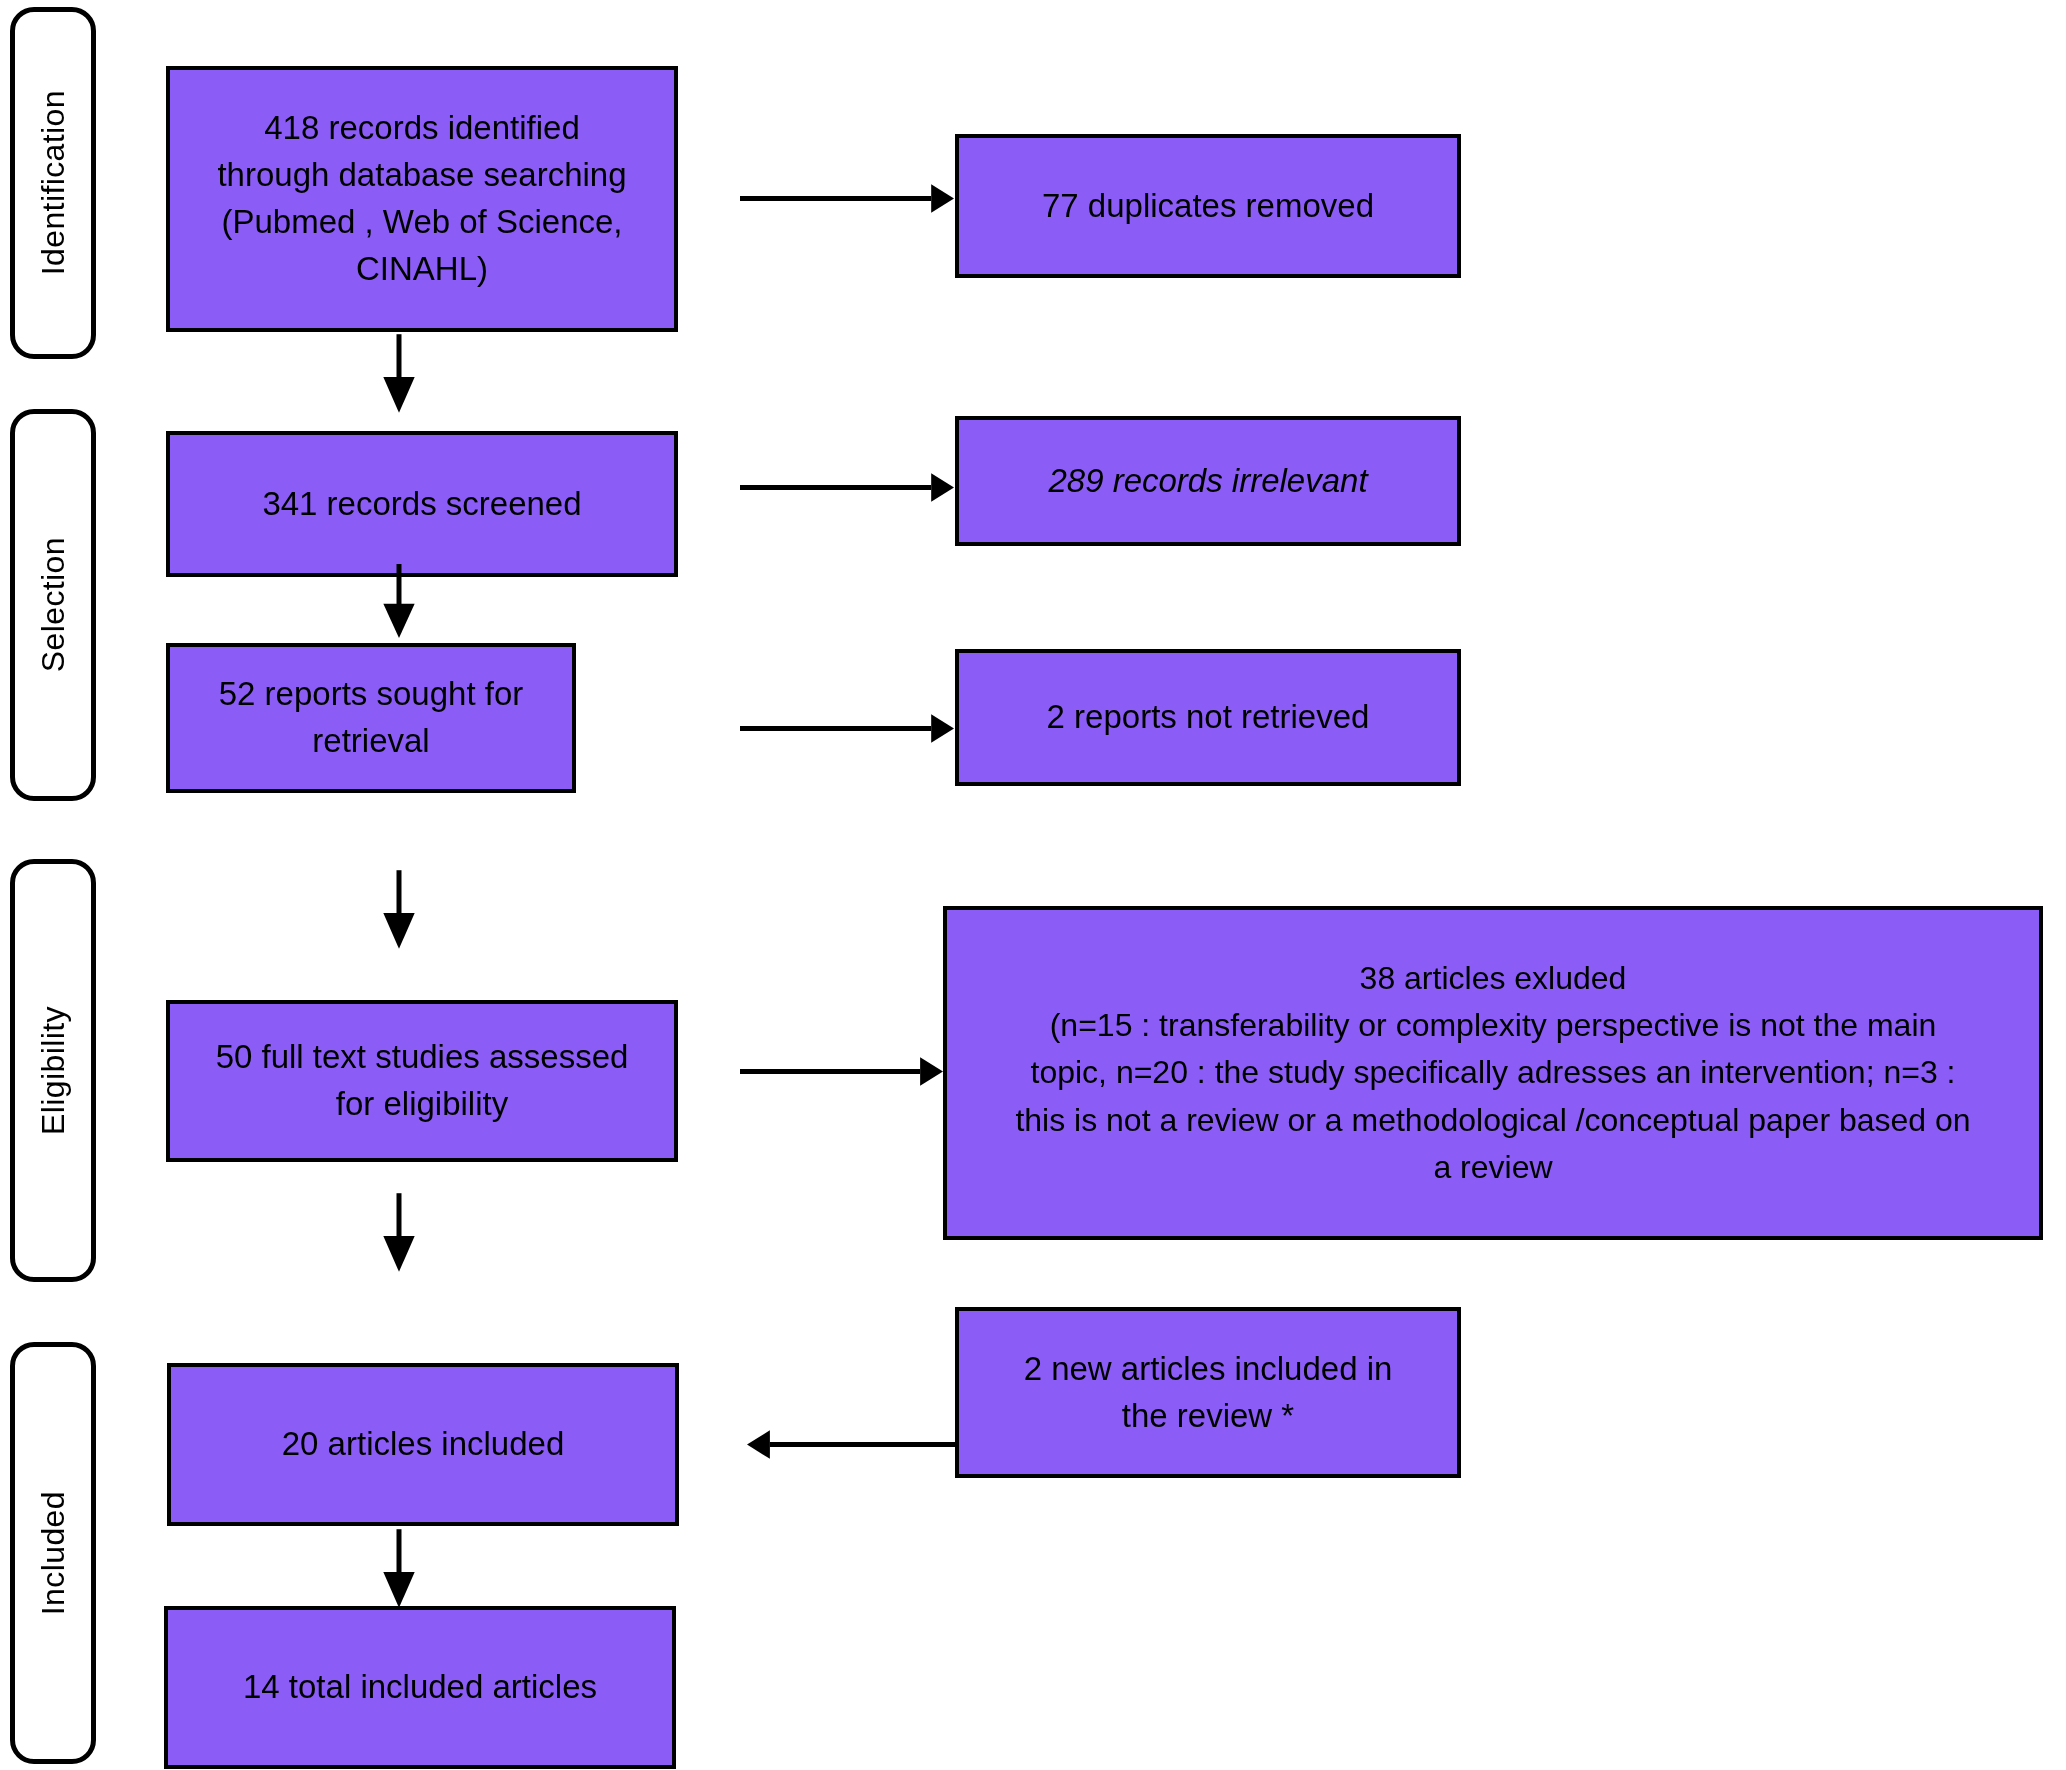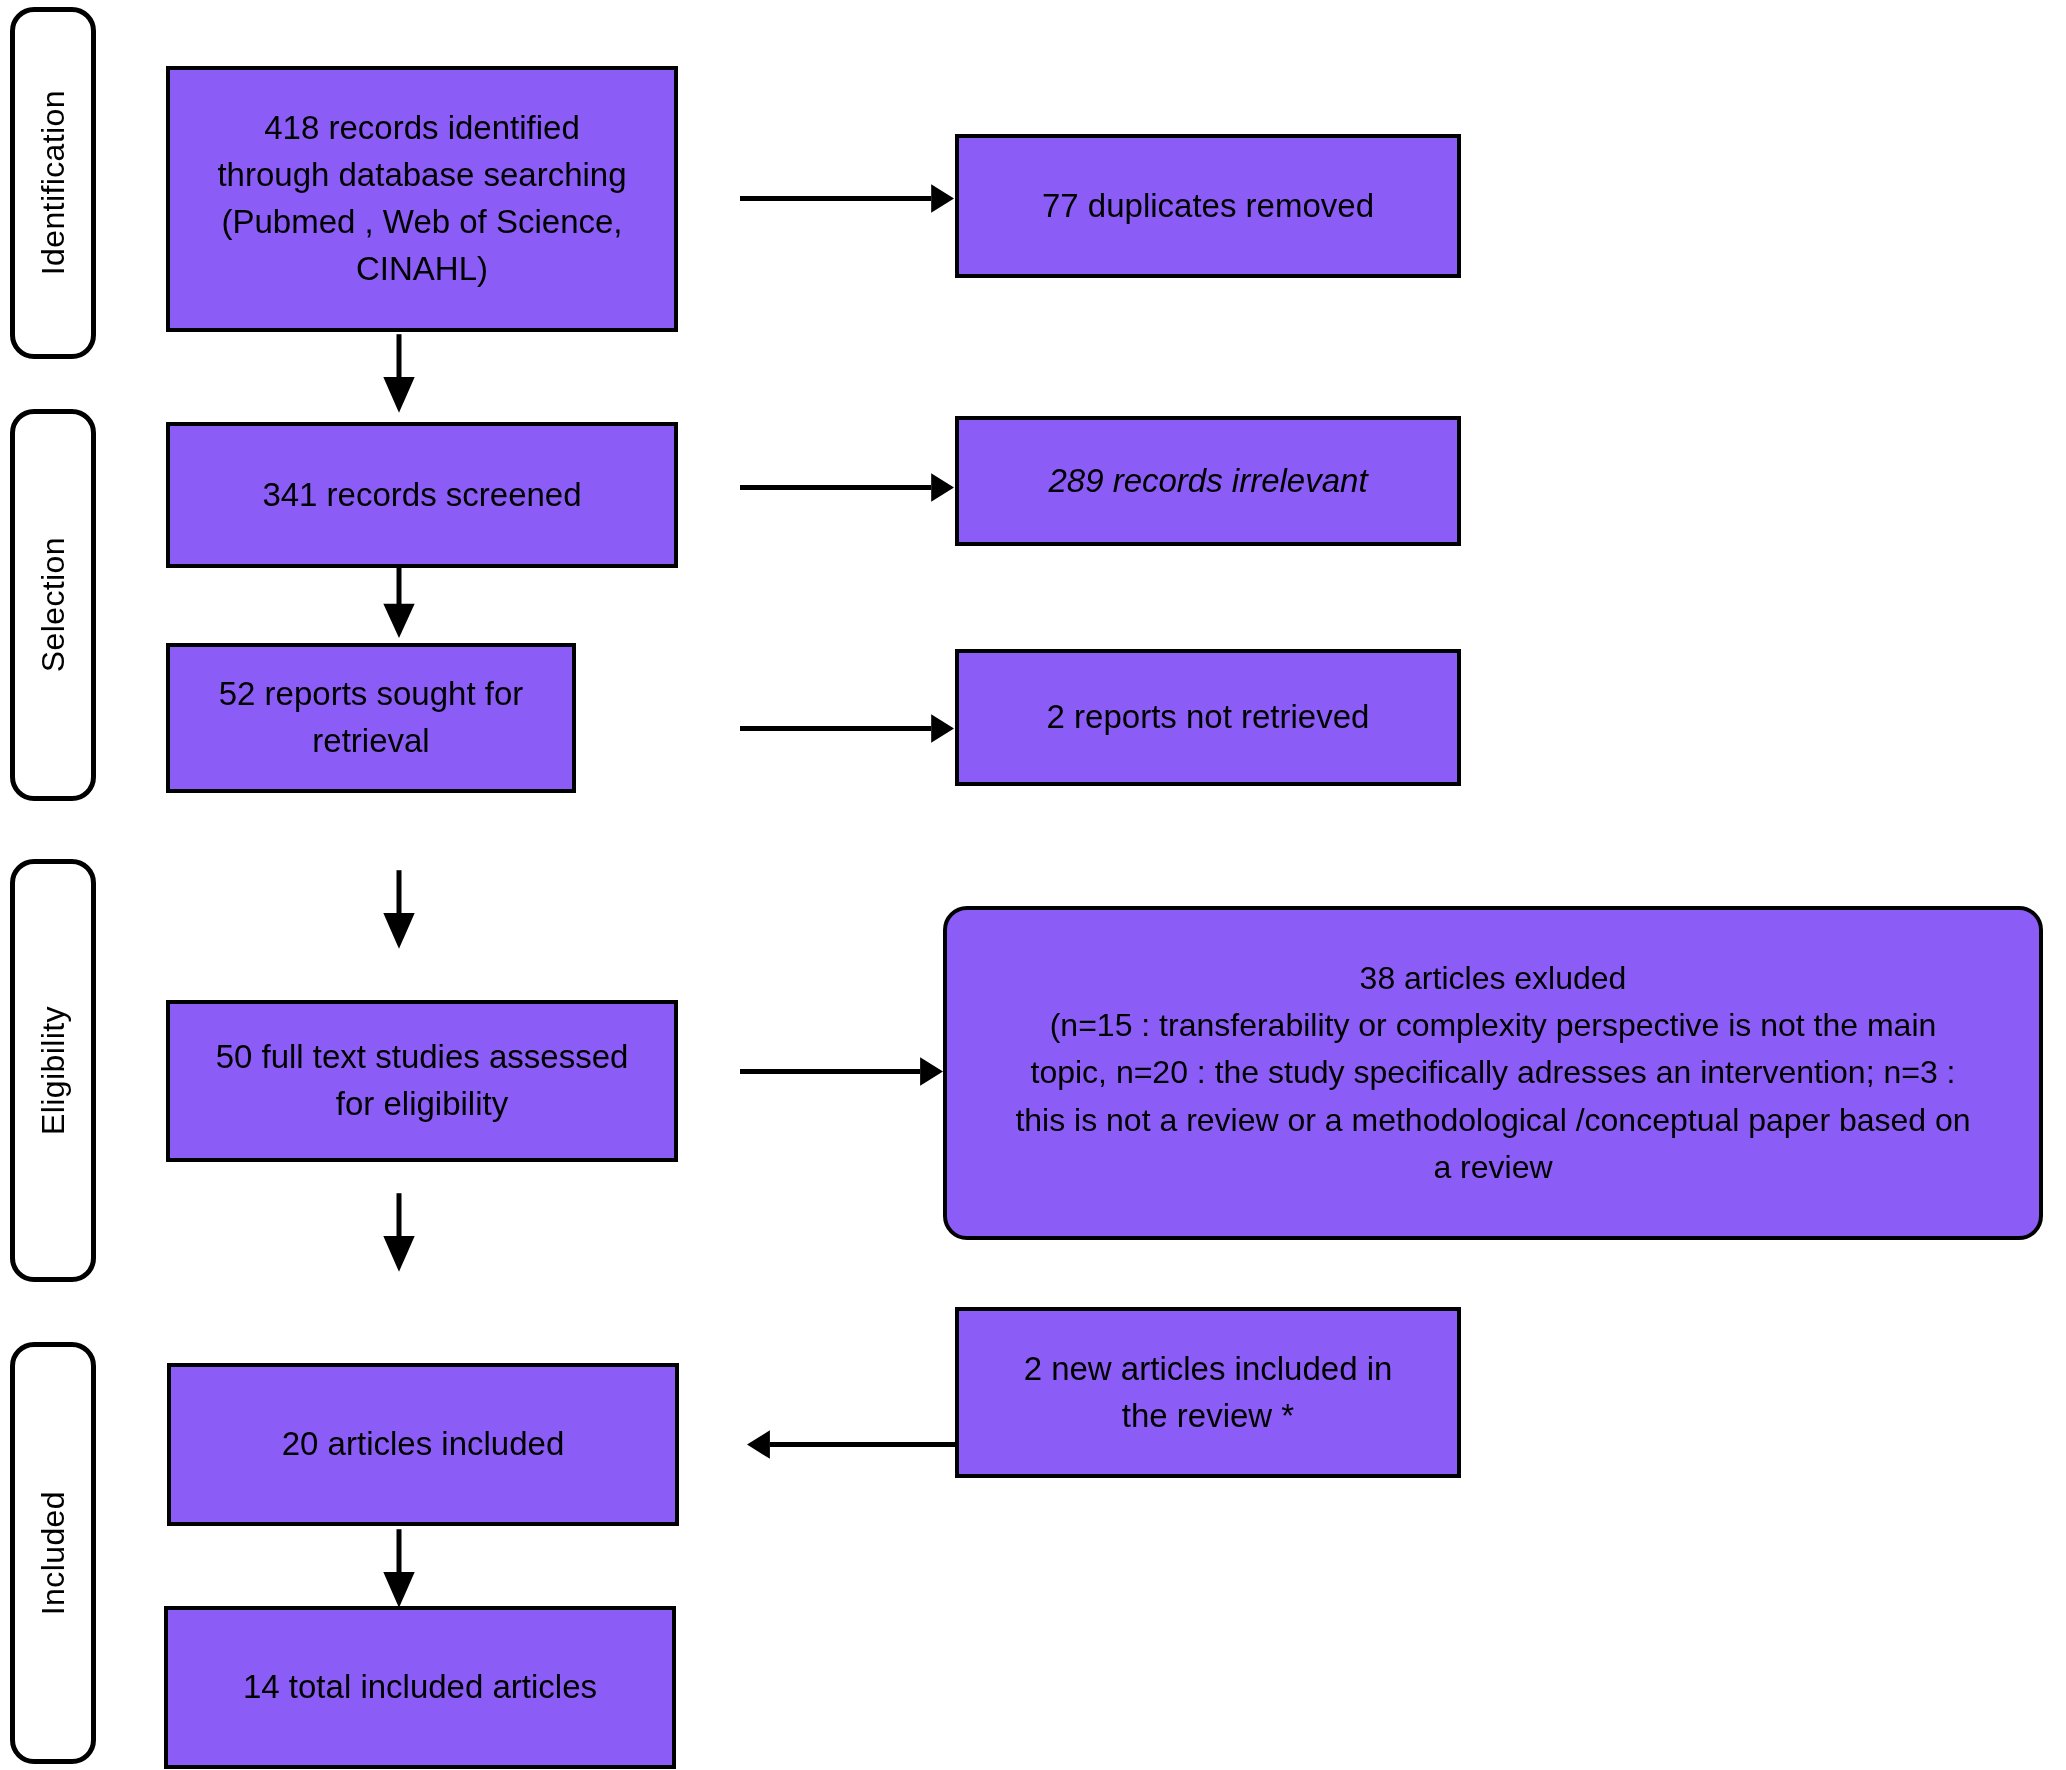--- a/index.html
+++ b/index.html
@@ -105,21 +105,21 @@
     </svg>
   </div>
 
   <div class="conn" style="left:379px; top:334px; width:40px; height:79px;">
     <svg width="40" height="79" viewBox="0 0 56 110">
       <line x1="28" y1="0" x2="28" y2="66" stroke="#000" stroke-width="7"></line>
       <polygon points="6,60 50,60 28,110" fill="#000"></polygon>
     </svg>
   </div>
 
-  <div class="flow-box" style="left:166px; top:422px; width:512px; height:146px;">
+  <div class="flow-box" style="left:166px; top:431px; width:512px; height:146px;">
     <span class="box-text">341 records  screened</span>
   </div>
 
   <div class="flow-box" style="left:955px; top:416px; width:506px; height:130px;font-style:italic;">
     <span class="box-text">289 records  irrelevant</span>
   </div>
 
   <div class="conn" style="left:740px; top:473px; width:214px; height:29px;">
     <svg width="214" height="29" viewBox="0 0 300 40">
       <line x1="0" y1="20" x2="268" y2="20" stroke="#000" stroke-width="7"></line>
@@ -155,21 +155,21 @@
       <line x1="28" y1="0" x2="28" y2="66" stroke="#000" stroke-width="7"></line>
       <polygon points="6,60 50,60 28,110" fill="#000"></polygon>
     </svg>
   </div>
 
   <div class="flow-box" style="left:166px; top:1000px; width:512px; height:162px;">
     <span class="box-text">50 full text studies assessed
 for eligibility</span>
   </div>
 
-  <div class="flow-box wide-excl" style="left:943px; top:906px; width:1100px; height:334px;border-radius:24px;">
+  <div class="flow-box wide-excl" style="left:943px; top:906px; width:1100px; height:334px;">
     <span class="box-text">38 articles exluded
 (n=15 : transferability  or complexity perspective  is not the main
 topic, n=20 : the study specifically adresses an intervention; n=3 :
 this is not a review  or a methodological /conceptual  paper  based on
 a review</span>
   </div>
 
   <div class="conn" style="left:740px; top:1057px; width:203px; height:29px;">
     <svg width="203" height="29" viewBox="0 0 284 40">
       <line x1="0" y1="20" x2="252" y2="20" stroke="#000" stroke-width="7"></line>

